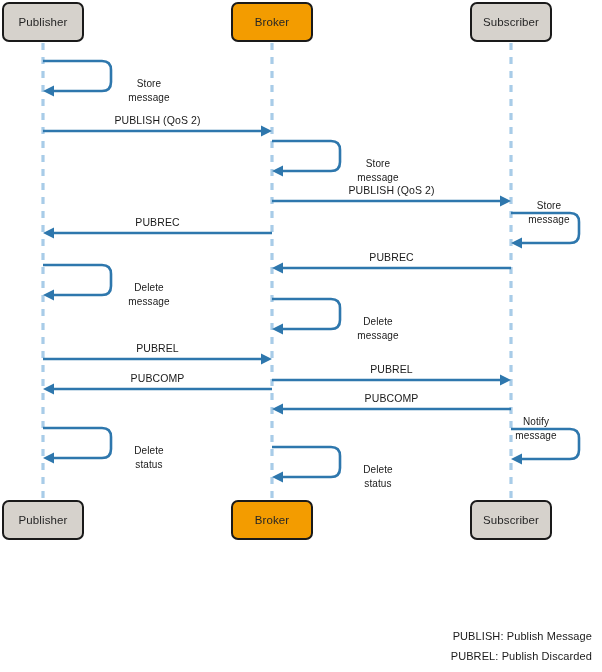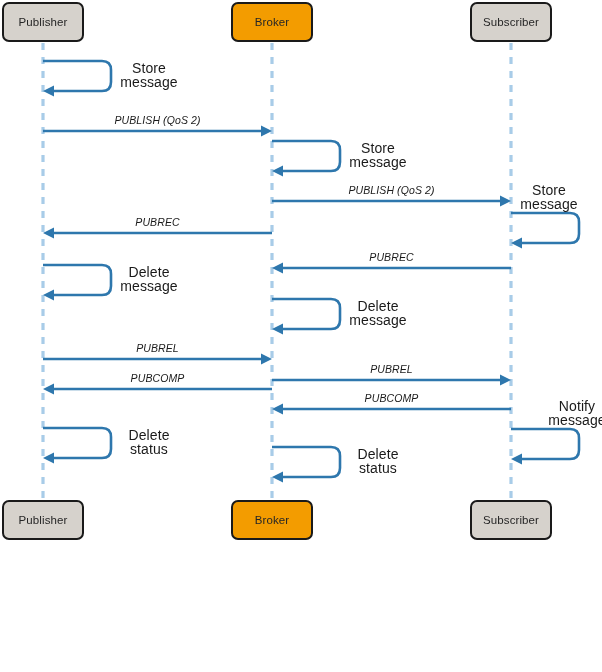--- a/index.html
+++ b/index.html
@@ -39,29 +39,29 @@
   .msg-label {
     position: absolute;
     font-size: 10.5px;
     color: #1a1a1a;
     white-space: nowrap;
     letter-spacing: 0.1px;
   }
   .msg-label.center {
     transform: translateX(-50%);
     text-align: center;
-    font-style: italic;
   }
   .loop-label {
     position: absolute;
-    font-size: 14px;
+    font-size: 10px;
     color: #1a1a1a;
     line-height: 14px;
     white-space: nowrap;
     letter-spacing: 0.1px;
+    margin-top: 16px;
   }
   .loop-label.ctr {
     transform: translateX(-50%);
     text-align: center;
   }
   #legend {
     position: absolute;
     right: 10px;
     bottom: 6px;
     text-align: right;
@@ -193,24 +193,26 @@
       <div style="text-align: center;">message</div>
     </div>
     <div class="loop-label ctr" style="left: 378px; top: 299px;">
       <div style="text-align: center;">Delete</div>
       <div style="text-align: center;">message</div>
     </div>
     <div class="loop-label ctr" style="left: 149px; top: 428px;">
       <div style="text-align: center;">Delete</div>
       <div style="text-align: center;">status</div>
     </div>
-    <div class="loop-label ctr" style="left: 577px; top: 399px;">
+    <div class="loop-label ctr" style="left: 536px; top: 399px;">
       <div style="text-align: center;">Notify</div>
       <div style="text-align: center;">message</div>
     </div>
     <div class="loop-label ctr" style="left: 378px; top: 447px;">
       <div style="text-align: center;">Delete</div>
       <div style="text-align: center;">status</div>
     </div>
   </div>
 
 <div id="legend">
+  <div>PUBLISH: Publish Message</div>
+  <div>PUBREL: Publish Discarded</div>
 </div>
 
 </body></html>

